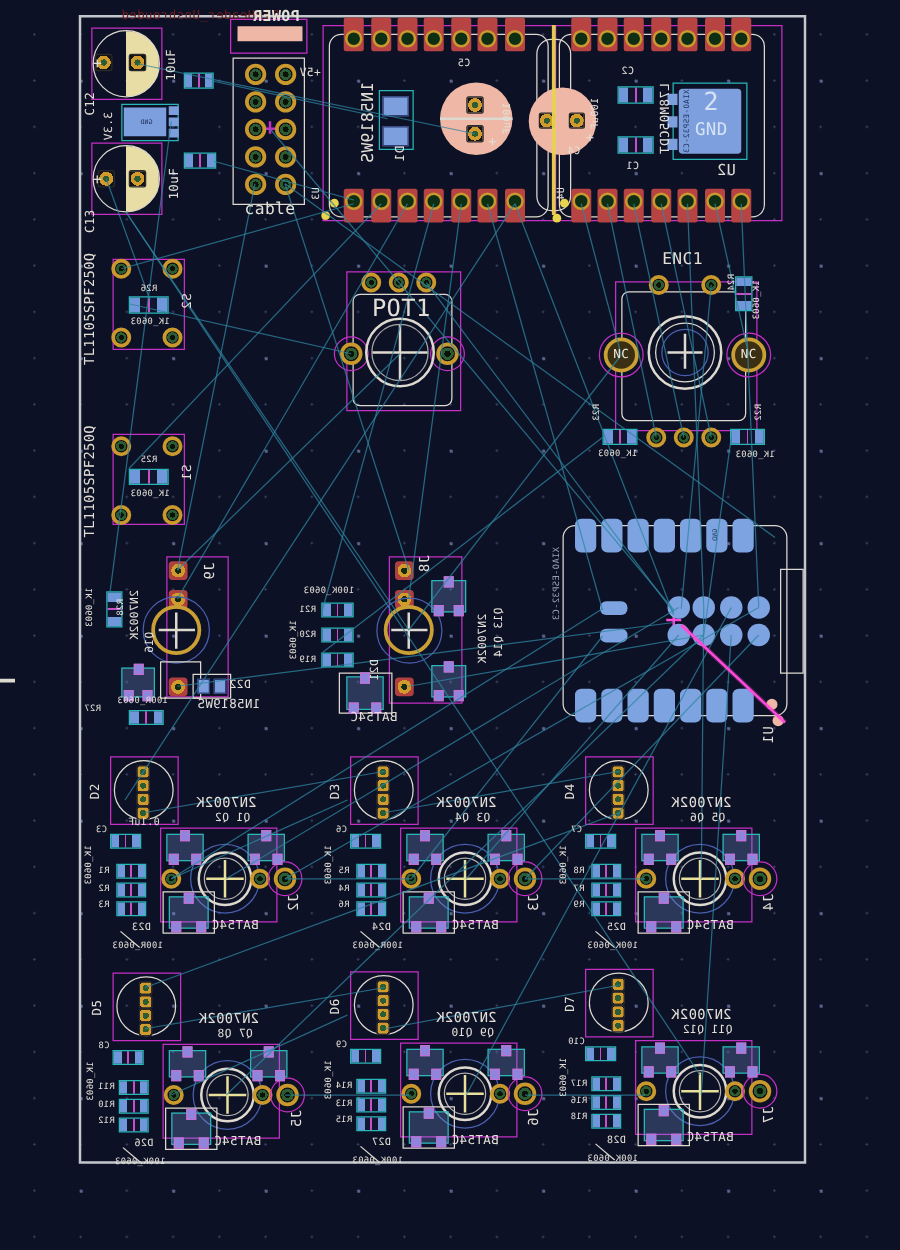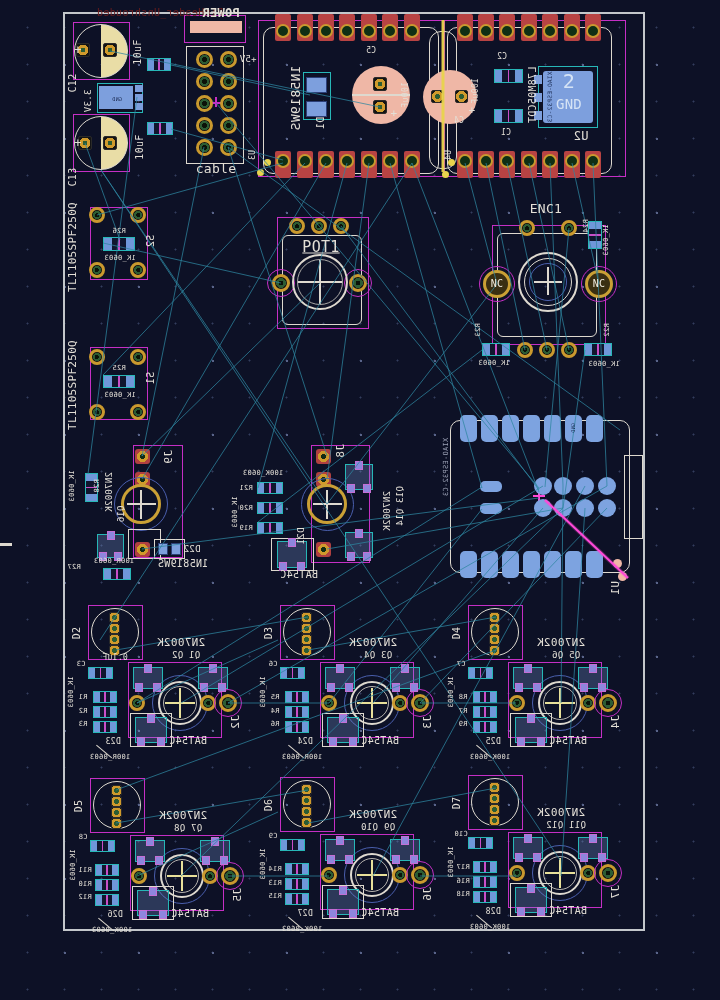--- a/index.html
+++ b/index.html
@@ -628,21 +628,21 @@
       <span class="lbl" style="left: 253px; top: 155px; font-size: 8px; transform: translate(-50%, -50%) rotate(-90deg) scaleX(-1);">U3</span>
       <span class="lbl" style="left: 449px; top: 155px; font-size: 8px; transform: translate(-50%, -50%) rotate(-90deg) scaleX(-1);">U4</span>
       <span class="lbl" style="left: 72px; top: 247px; font-size: 11px; transform: translate(-50%, -50%) rotate(-90deg) scaleX(1);">TL1105SPF250Q</span>
       <span class="lbl" style="left: 119px; top: 231px; font-size: 7px; transform: translate(-50%, -50%) rotate(0deg) scaleX(-1);">R26</span>
       <span class="lbl" style="left: 120px; top: 258px; font-size: 7px; transform: translate(-50%, -50%) rotate(0deg) scaleX(-1);">1K_0603</span>
       <span class="lbl" style="left: 151px; top: 241px; font-size: 10px; transform: translate(-50%, -50%) rotate(-90deg) scaleX(-1);">S2</span>
       <span class="lbl" style="left: 72px; top: 385px; font-size: 11px; transform: translate(-50%, -50%) rotate(-90deg) scaleX(1);">TL1105SPF250Q</span>
       <span class="lbl" style="left: 119px; top: 368px; font-size: 7px; transform: translate(-50%, -50%) rotate(0deg) scaleX(-1);">R25</span>
       <span class="lbl" style="left: 120px; top: 395px; font-size: 7px; transform: translate(-50%, -50%) rotate(0deg) scaleX(-1);">1K_0603</span>
       <span class="lbl" style="left: 151px; top: 378px; font-size: 10px; transform: translate(-50%, -50%) rotate(-90deg) scaleX(-1);">S1</span>
-      <span class="lbl" style="left: 321px; top: 247px; font-size: 15px; transform: translate(-50%, -50%) rotate(0deg) scaleX(1); text-decoration: underline;">POT1</span>
+      <span class="lbl" style="left: 321px; top: 247px; font-size: 19px; transform: translate(-50%, -50%) rotate(0deg) scaleX(1);">POT1</span>
       <span class="lbl" style="left: 546px; top: 208px; font-size: 13px; transform: translate(-50%, -50%) rotate(0deg) scaleX(1);">ENC1</span>
       <span class="lbl" style="left: 497px; top: 284px; font-size: 10px; transform: translate(-50%, -50%) rotate(0deg) scaleX(1); color: rgb(239, 234, 222);">NC</span>
       <span class="lbl" style="left: 599px; top: 284px; font-size: 10px; transform: translate(-50%, -50%) rotate(0deg) scaleX(1); color: rgb(239, 234, 222);">NC</span>
       <span class="lbl" style="left: 586px; top: 226px; font-size: 7px; transform: translate(-50%, -50%) rotate(-90deg) scaleX(-1);">R24</span>
       <span class="lbl" style="left: 606px; top: 240px; font-size: 7px; transform: translate(-50%, -50%) rotate(-90deg) scaleX(-1);">1K_0603</span>
       <span class="lbl" style="left: 478px; top: 330px; font-size: 7px; transform: translate(-50%, -50%) rotate(-90deg) scaleX(-1);">R23</span>
       <span class="lbl" style="left: 494px; top: 363px; font-size: 7px; transform: translate(-50%, -50%) rotate(0deg) scaleX(-1);">1K_0603</span>
       <span class="lbl" style="left: 607px; top: 330px; font-size: 7px; transform: translate(-50%, -50%) rotate(-90deg) scaleX(-1);">R22</span>
       <span class="lbl" style="left: 604px; top: 364px; font-size: 7px; transform: translate(-50%, -50%) rotate(0deg) scaleX(-1);">1K_0603</span>
       <span class="lbl" style="left: 168px; top: 457px; font-size: 11px; transform: translate(-50%, -50%) rotate(-90deg) scaleX(-1);">J9</span>

